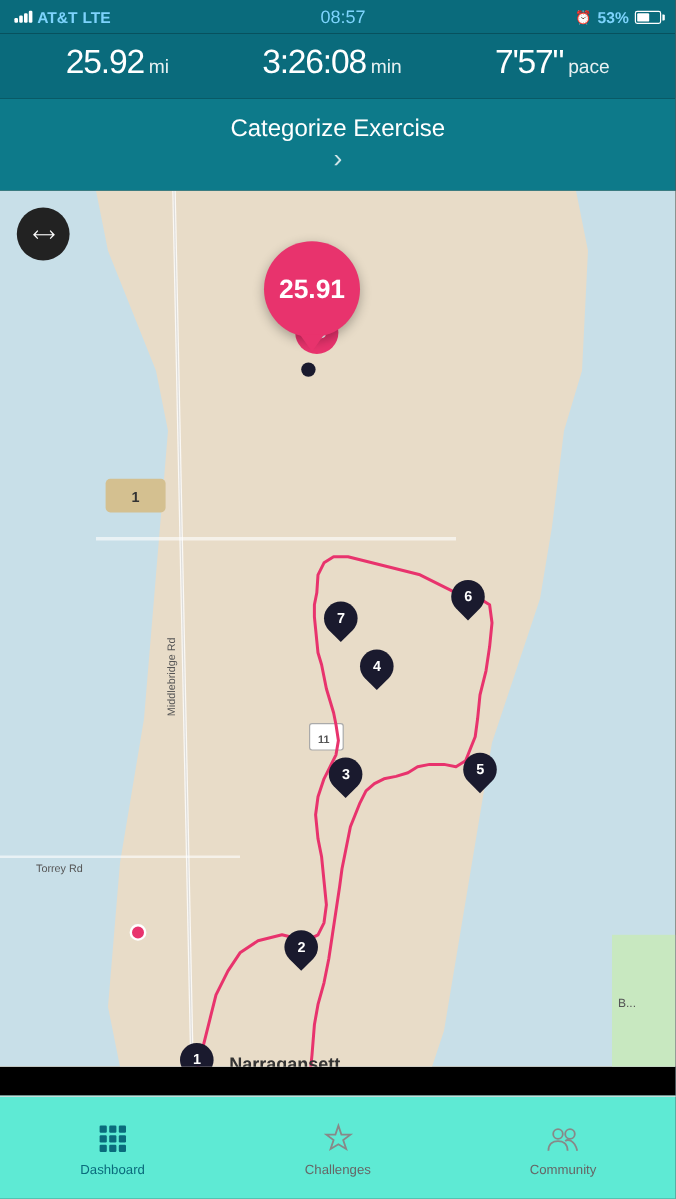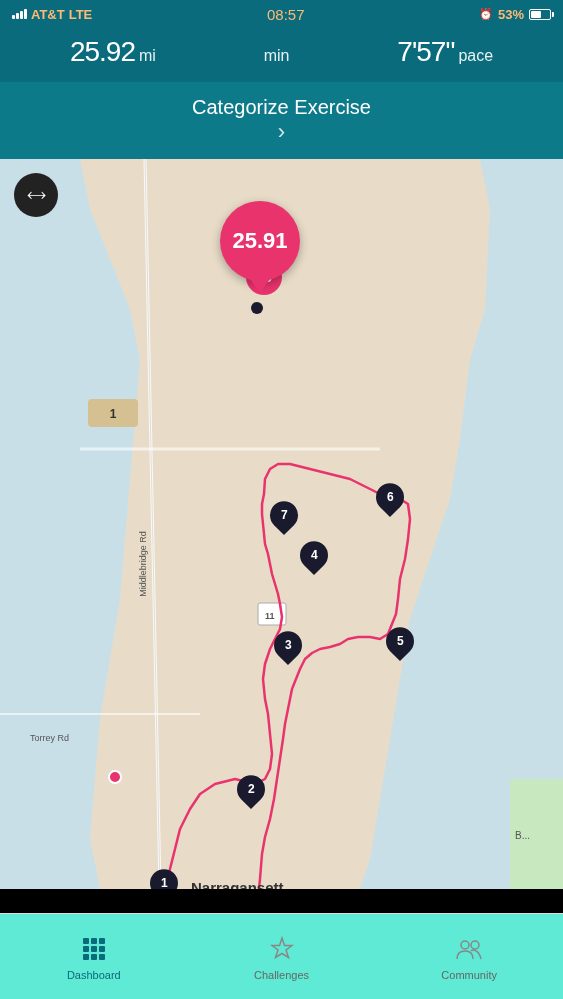--- a/index.html
+++ b/index.html
@@ -2,21 +2,21 @@
 <html><head>
   <meta charset="utf-8">
   <meta name="viewport" content="width=563px">
   <style>
     * { margin: 0; padding: 0; box-sizing: border-box; }
     body { width: 563px; height: 999px; font-family: -apple-system, 'Helvetica Neue', Arial, sans-serif; overflow: hidden; background: #000; }
 
     
     .status-bar {
       background: #0a6b7c;
-      color: #fdba74;
+      color: #7dd3fc;
       display: flex;
       align-items: center;
       justify-content: space-between;
       padding: 4px 12px;
       height: 28px;
       font-size: 13px;
       font-weight: 600;
     }
     .status-left { display: flex; align-items: center; gap: 4px; }
     .status-center { font-size: 15px; font-weight: 500; }
@@ -253,20 +253,21 @@
     </div>
   </div>
 </div>
 
 <div class="metrics-bar">
   <div class="metric">
     <span class="metric-value">25.92</span>
     <span class="metric-unit">mi</span>
   </div>
   <div class="metric">
+    <span class="metric-value">3:26:08</span>
     <span class="metric-unit">min</span>
   </div>
   <div class="metric">
     <span class="metric-value">7'57"</span>
     <span class="metric-unit">pace</span>
   </div>
 </div>
 
 <div class="categorize-bar">
   <span>Categorize Exercise</span>
@@ -386,21 +387,21 @@
       255,780
       252,810
       248,835
       246,855
       244,870
       242,890
     " fill="none" stroke="#e8336d" stroke-width="2.5" stroke-linejoin="round"></polyline>
   </svg>
 
   <div class="road-label" style="top: 400px; left: 110px;">Middlebridge Rd</div>
-  <div class="road-label" style="top: 560px; left: 30px; transform: rotate(0deg); margin-top: 14px;">Torrey Rd</div>
+  <div class="road-label" style="top: 560px; left: 30px; transform: rotate(0deg);">Torrey Rd</div>
 
   <div class="location-text" style="top: 720px; left: 175px;">Narragansett</div>
 
   <div class="expand-btn">
     <span class="expand-icon">⤢</span>
   </div>
 
   <div class="distance-bubble">
     <span>25.91</span>
   </div>

